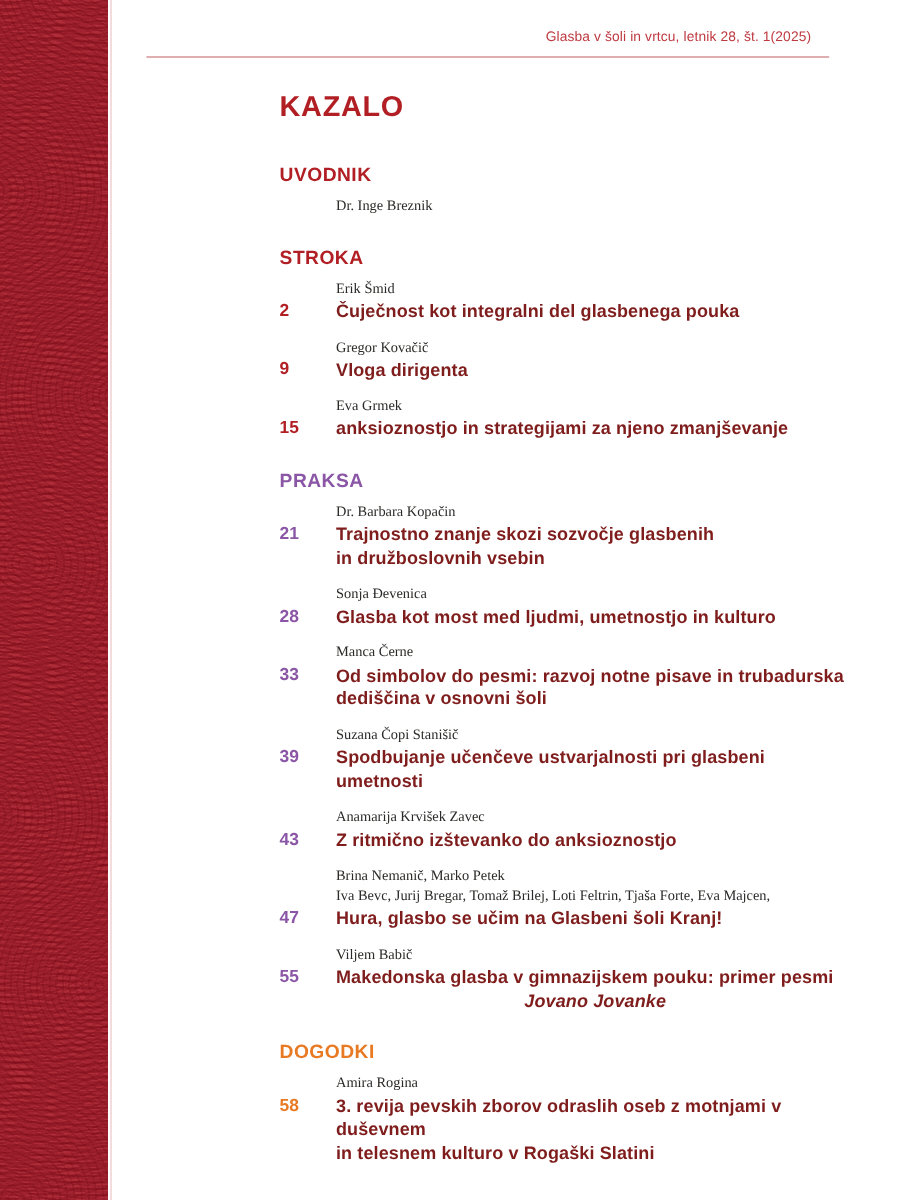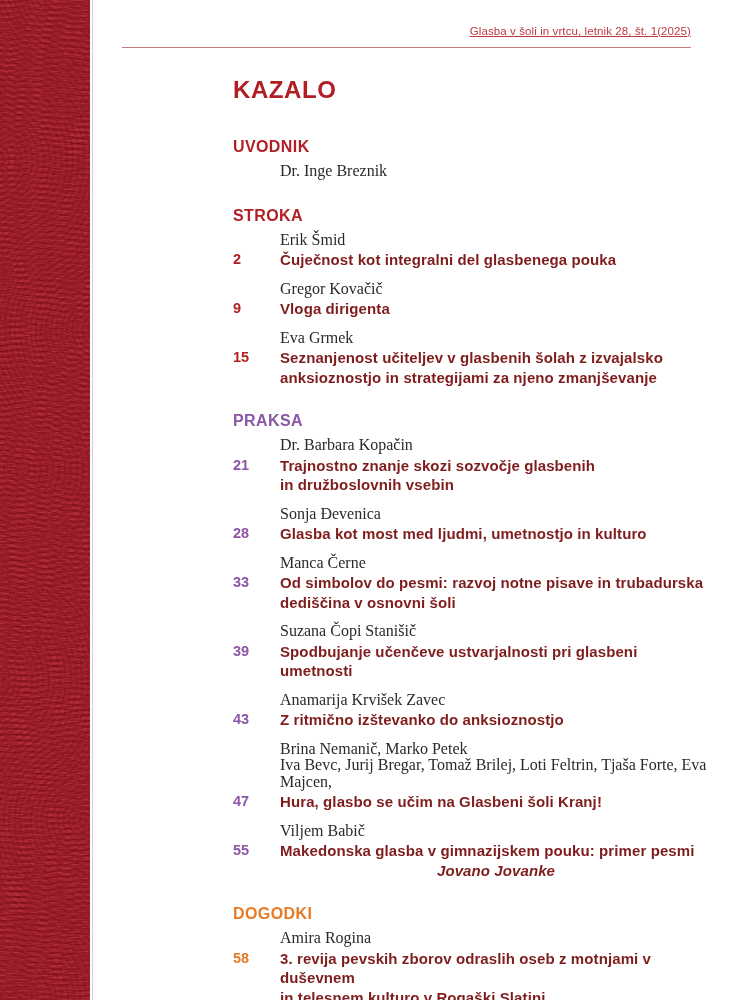--- a/index.html
+++ b/index.html
@@ -22,22 +22,22 @@
       repeating-radial-gradient(circle at 95% 82%,  rgba(120,10,22,.26) 0 1.6px, rgba(0,0,0,0) 1.6px 5.4px),
       repeating-radial-gradient(circle at 15% 100%, rgba(120,10,22,.24) 0 1.6px, rgba(0,0,0,0) 1.6px 6px);
   }
   .side-strip-edge {
     position:absolute; left:92px; top:0; width:1px; height:1000px;
     background:rgba(174,44,56,.28);
   }
 
   
   .journal-header {
-    position:absolute; top:25px; right:59px;
-    font-size:11.5px; letter-spacing:.1px; color:#BE3A41;text-decoration:underline;
+    position:absolute; top:25px; right:74px;
+    font-size:11.5px; letter-spacing:.1px; color:#BE3A41;
   }
   .header-rule {
     position:absolute; top:47px; left:122px; right:59px; height:1px;
     background:#C97A7E;
   }
 
   
   .content { position:absolute; left:233px; top:76px; right:38px; }
 
   .page-title {
@@ -48,21 +48,21 @@
   .toc-section { --accent:#B11F24; }
   .section-heading {
     margin:25px 0 7px 0; font-size:16px; font-weight:bold;
     letter-spacing:.4px; color:var(--accent);
   }
   .toc-section:first-of-type .section-heading { margin-top:0; }
 
   .entry { display:grid; grid-template-columns:47px 1fr; margin-bottom:11px; }
   .entry-authors {
     grid-column:2; grid-row:1;
-    font-family:"Liberation Serif", serif; font-size:16px; line-height:16.5px;
+    font-family:"Liberation Serif", serif; font-size:12px; line-height:16.5px;
     color:#2B2A28; margin-bottom:2px;
   }
   .entry-page {
     grid-column:1; grid-row:2; align-self:start;
     font-size:14.5px; font-weight:bold; line-height:19.5px; color:var(--accent);
   }
   .entry-title {
     grid-column:2; grid-row:2;
     font-size:15px; font-weight:bold; line-height:19.5px; color:#7f1d1d;
     letter-spacing:.1px;
@@ -106,21 +106,20 @@
       <div class="entry-page">9</div>
       <div class="entry-title">
         <div>Vloga dirigenta</div>
       </div>
     </div>
 
     <div class="entry">
       <div class="entry-authors">Eva Grmek</div>
       <div class="entry-page">15</div>
       <div class="entry-title">
-        <div>Seznanjenost učiteljev v glasbenih šolah z izvajalsko</div>
         <div>anksioznostjo in strategijami za njeno zmanjševanje</div>
       </div>
     </div>
   </div>
 
   <div class="toc-section" style="--accent: #8A56A5;">
     <div class="section-heading">PRAKSA</div>
 
     <div class="entry">
       <div class="entry-authors">Dr. Barbara Kopačin</div>

